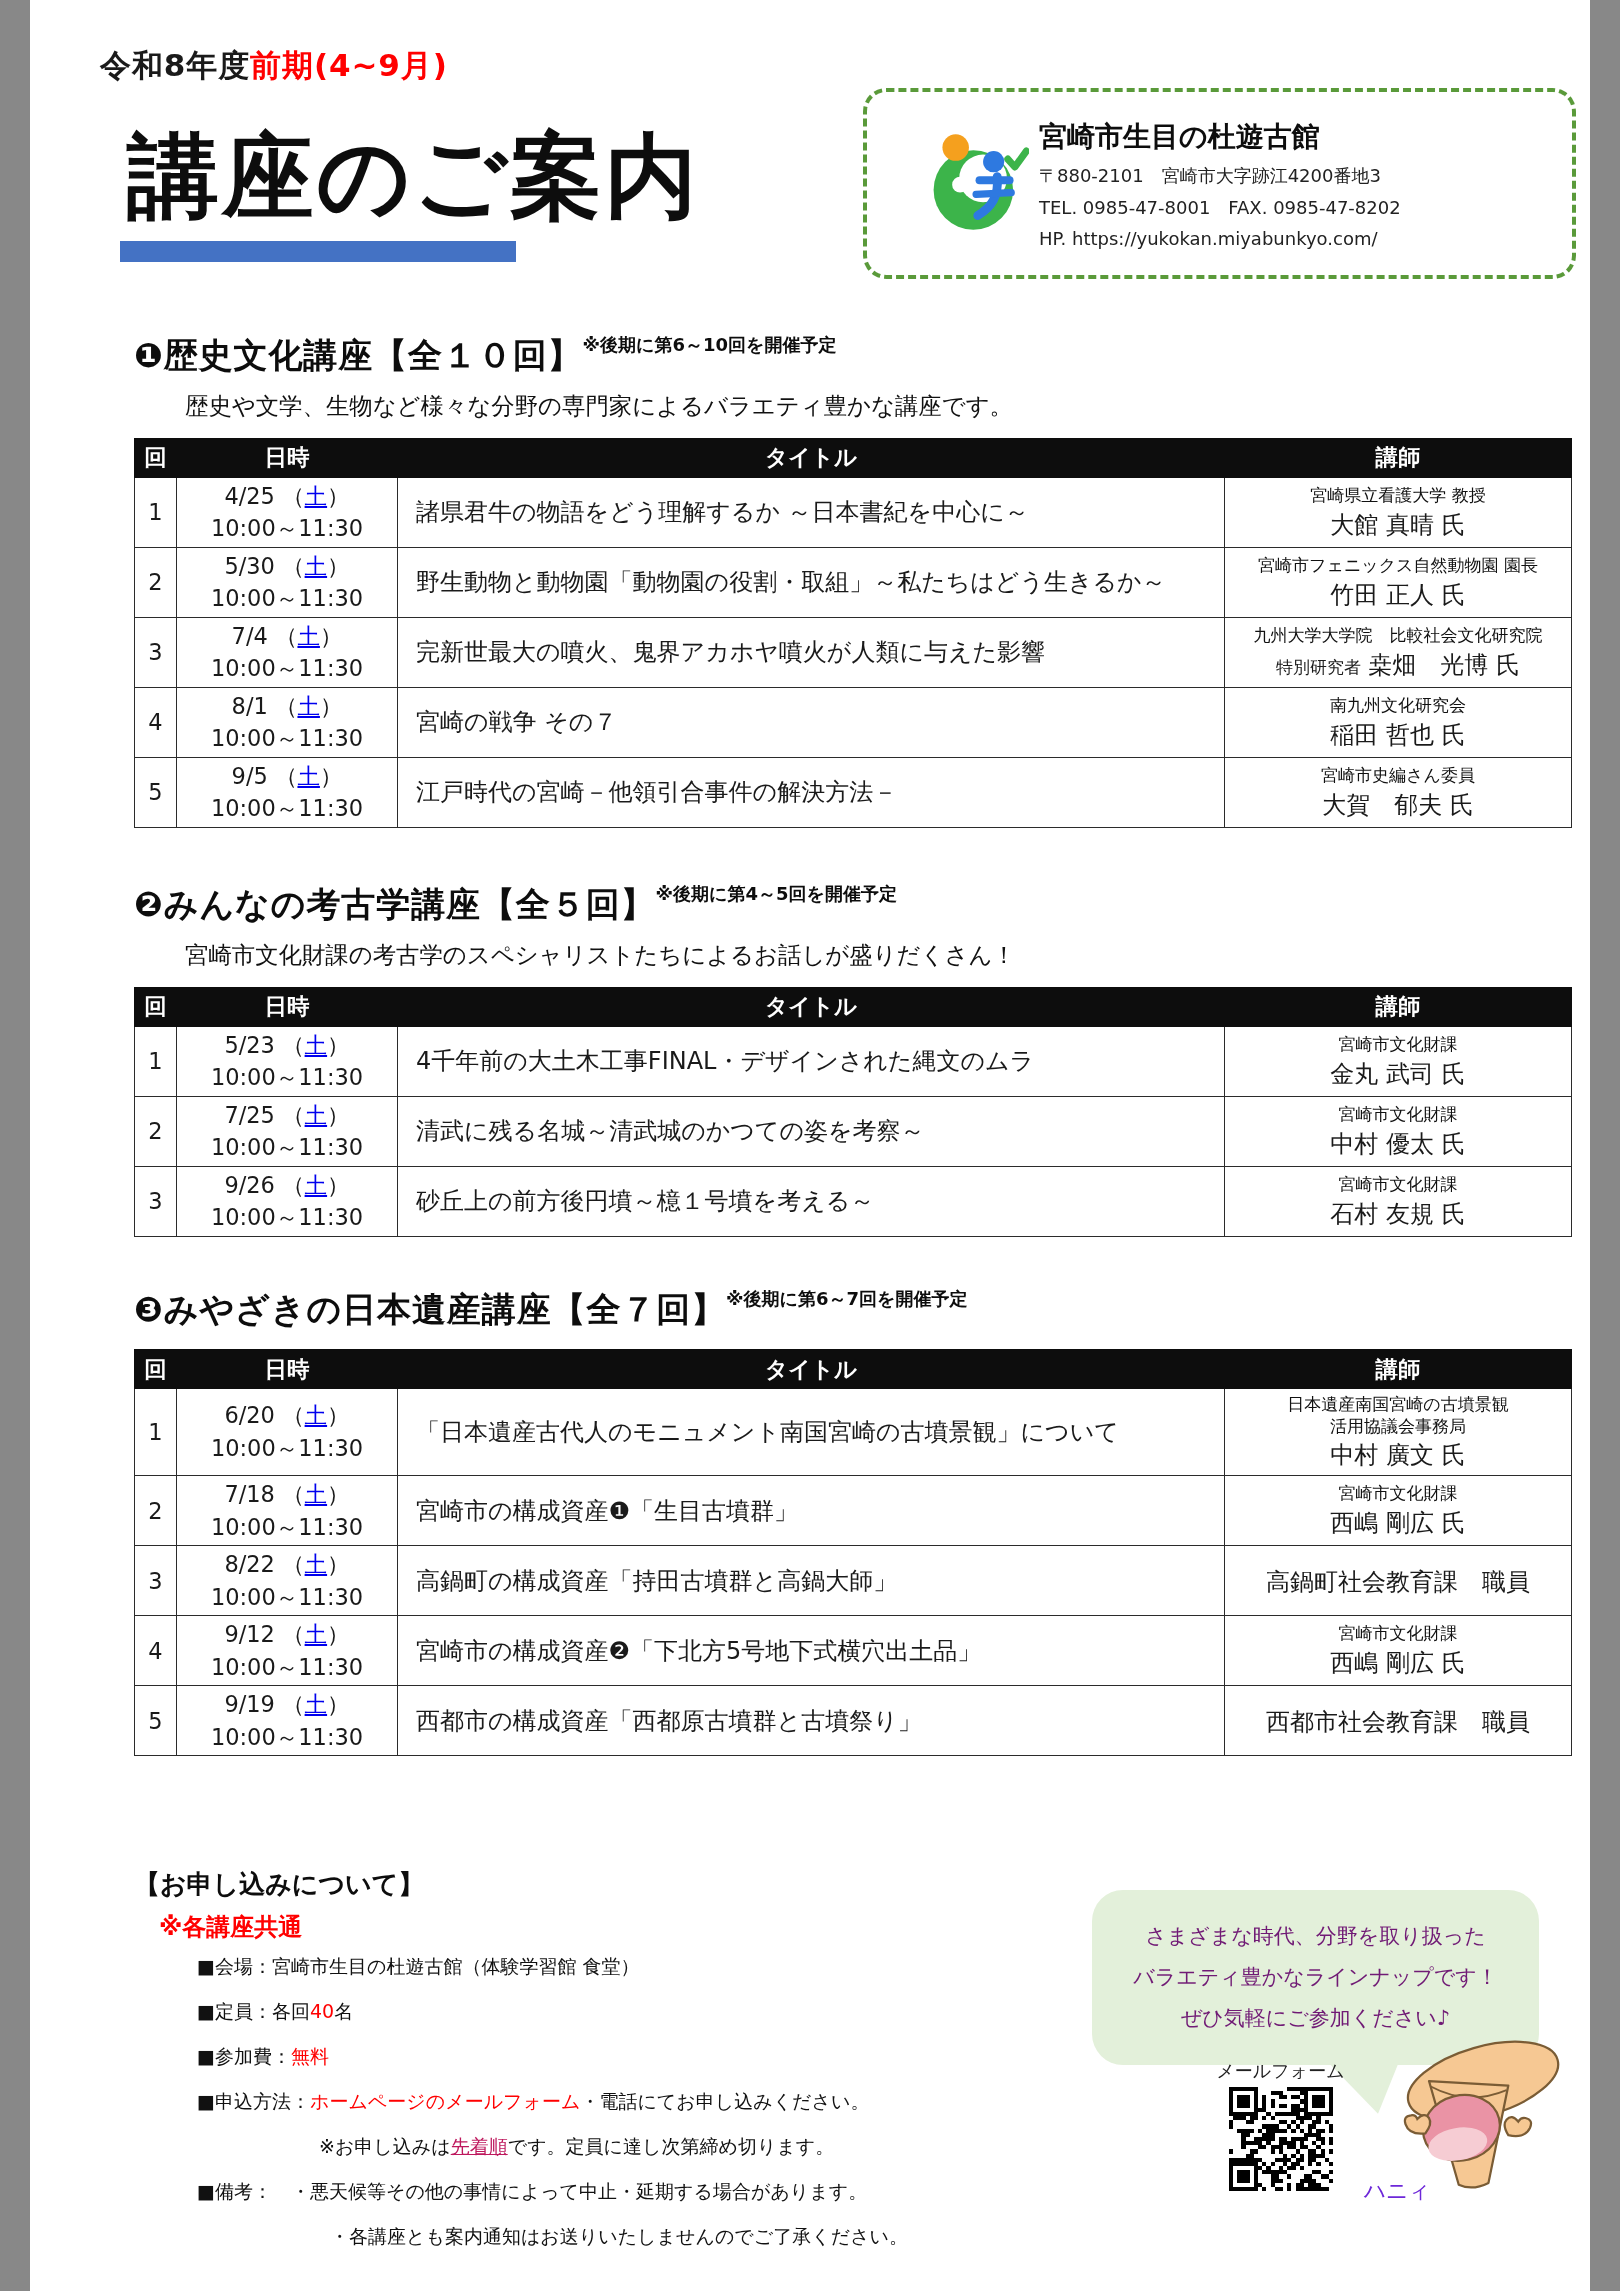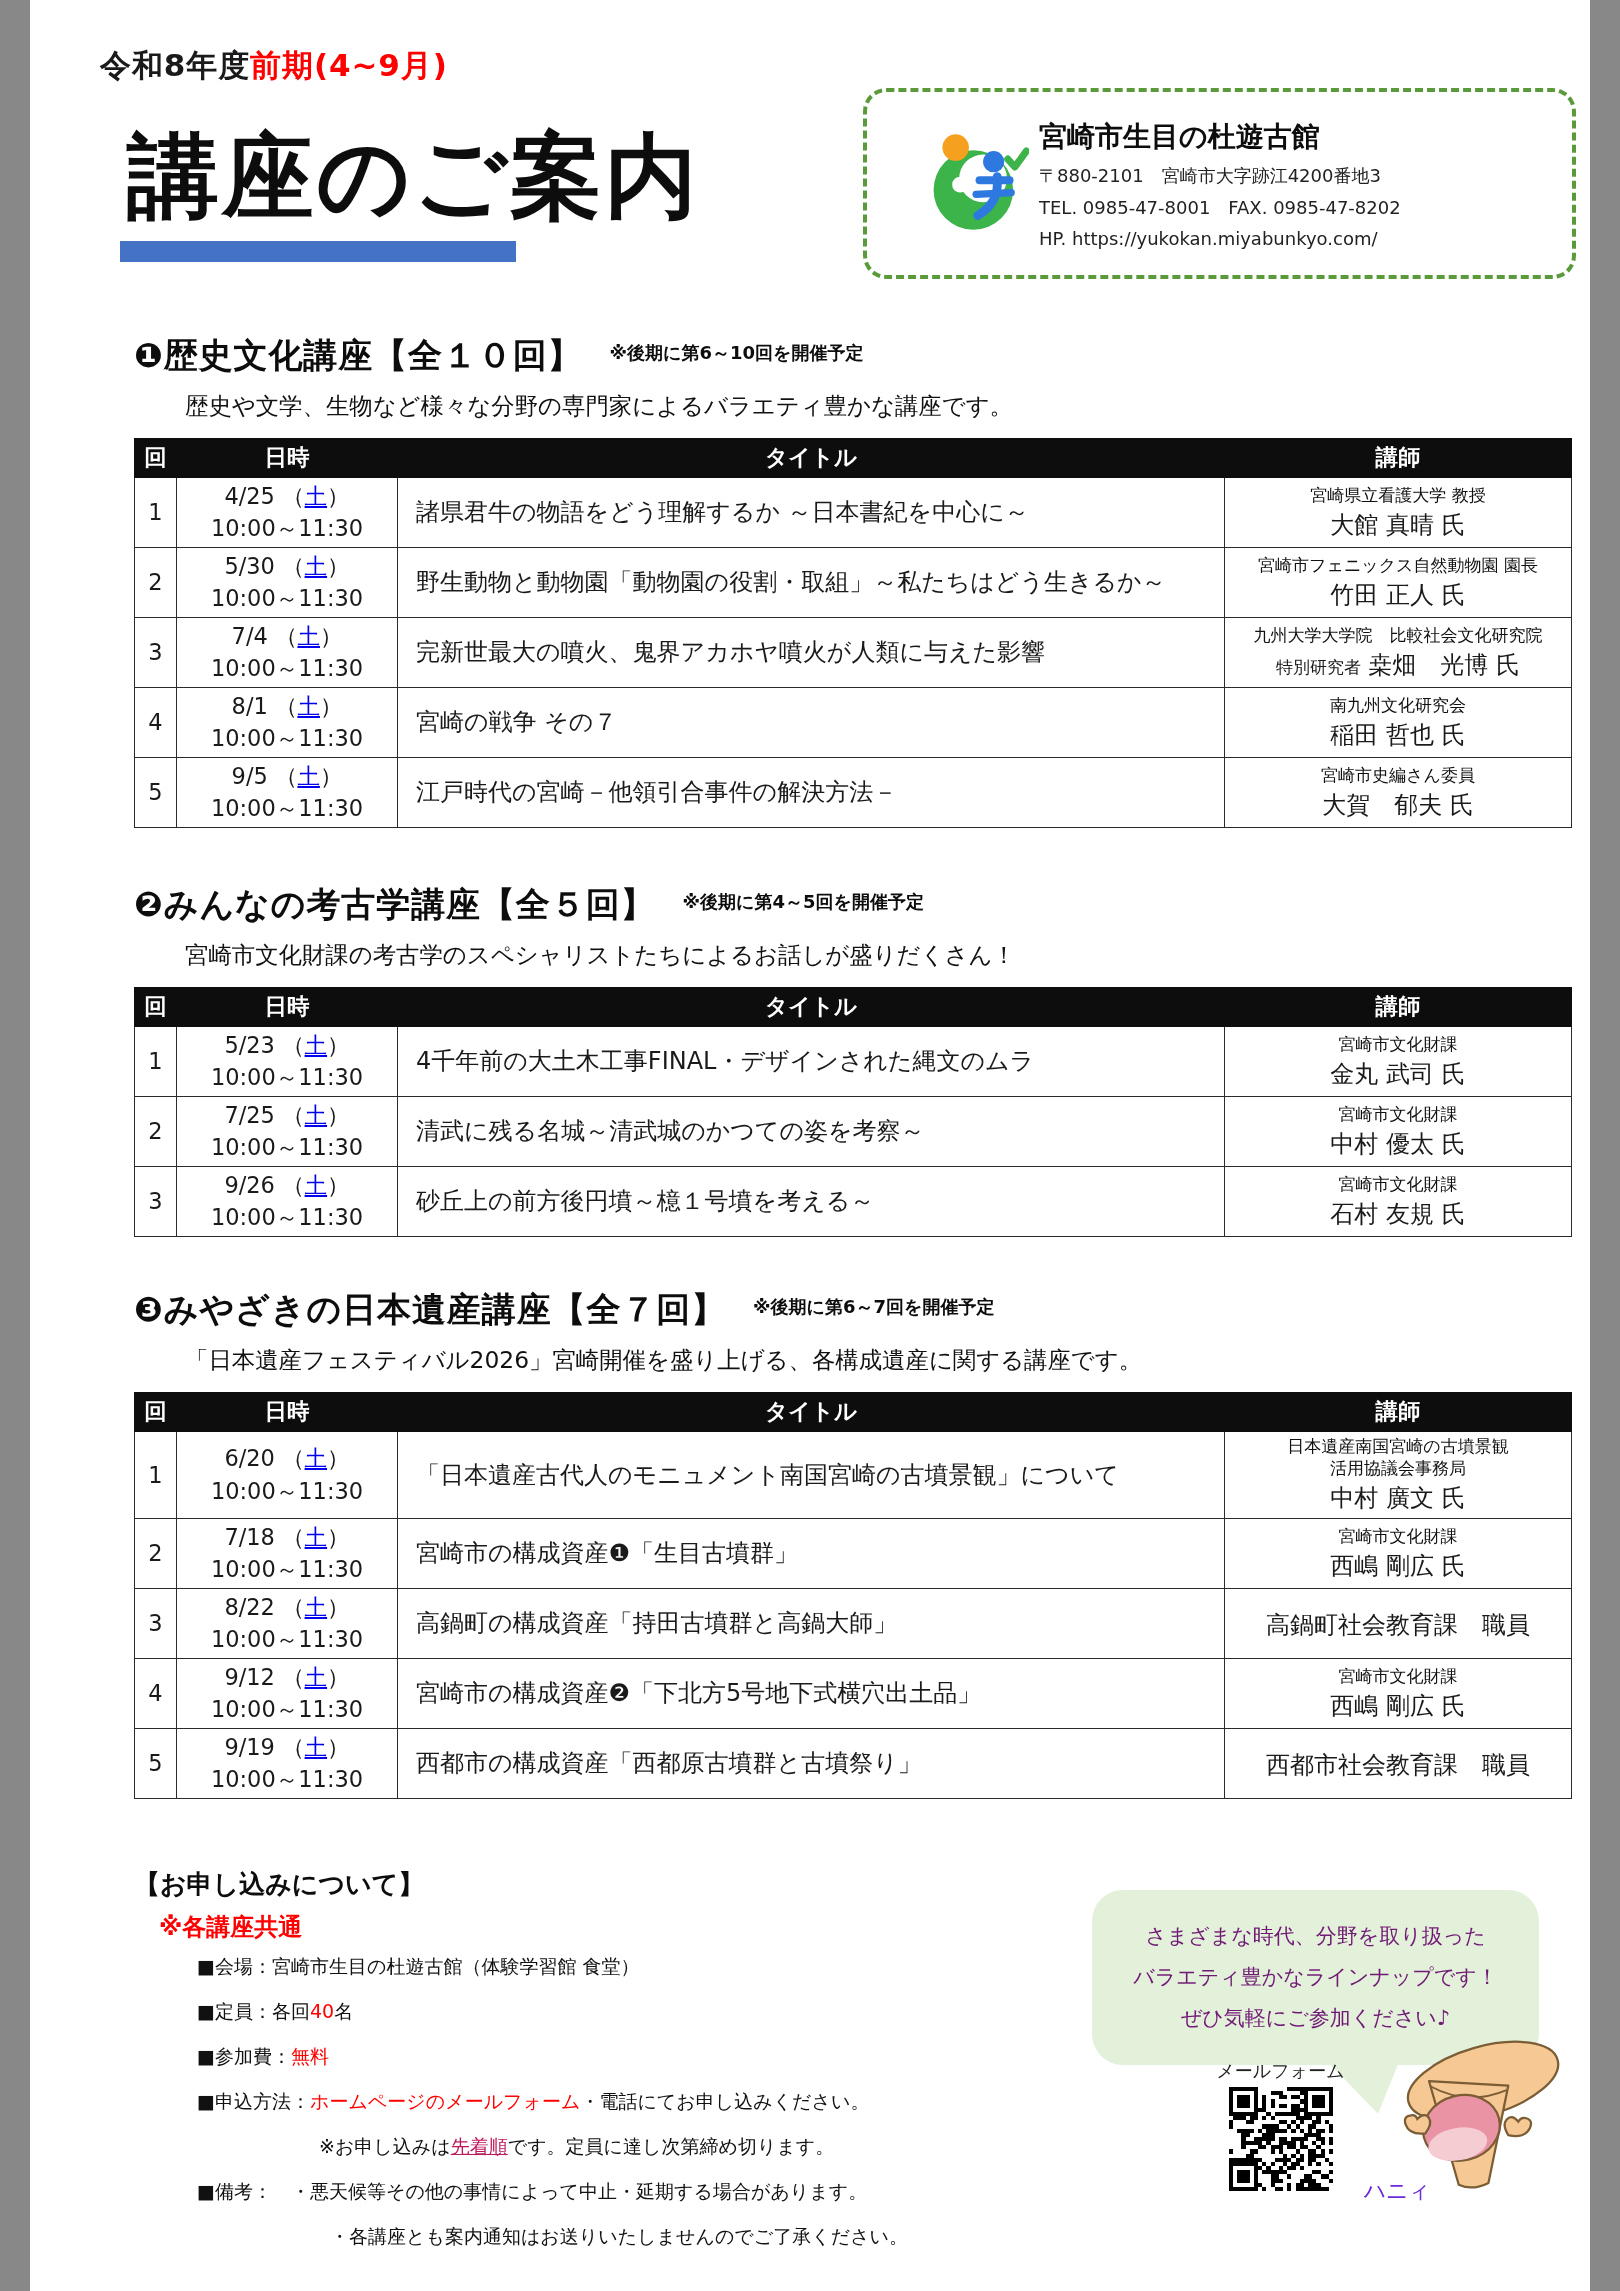--- a/index.html
+++ b/index.html
@@ -17,21 +17,21 @@
     position:absolute;left:833px;top:88px;width:713px;height:191px;
     border:4.5px dashed #5a9a3a;border-radius:23.4px;box-sizing:border-box;
     display:flex;align-items:center;gap:10px;padding:9px 18px 9px 56px;background:#fff;
   }
   .contact-text{display:flex;flex-direction:column;gap:8px;}
   .contact-name{font-size:28px;font-weight:700;color:#0d0d0d;}
   .contact-line{font-size:18px;color:#222;}
   
   .section{position:absolute;left:104px;width:1437px;}
   .sec1{top:333px;} .sec2{top:882px;} .sec3{top:1287px;}
-  .sec-heading{display:flex;align-items:center;gap:27px;}
+  .sec-heading{display:flex;align-items:flex-start;gap:0;}
   .sec-heading .main{font-size:34px;font-weight:800;color:#0d0d0d;letter-spacing:0.9px;}
   .sec-heading .note{font-size:18px;font-weight:700;color:#0d0d0d;padding-bottom:5.4px;}
   .sec-desc{margin:10.8px 0 0 51px;font-size:23.4px;color:#111;}
   table.course{border-collapse:collapse;margin-top:16px;width:1437px;table-layout:fixed;background:#fff;}
   table.course col.c-no{width:42px;}
   table.course col.c-dt{width:221px;}
   table.course col.c-title{width:827px;}
   table.course col.c-lect{width:347px;}
   table.course th{
     background:#0d0d0d;color:#fff;font-size:22.5px;font-weight:700;
@@ -270,21 +270,20 @@
     </tr>
   </tbody>
     </table>
   </div>
 
   <div class="section sec3">
     <div class="sec-heading">
       <span class="main">❸みやざきの日本遺産講座【全７回】</span>
       <span class="note">※後期に第6～7回を開催予定</span>
     </div>
-    <div class="sec-desc">「日本遺産フェスティバル2026」宮崎開催を盛り上げる、各構成遺産に関する講座です。</div>
     <table class="course">
       <colgroup>
           <col class="c-no">
           <col class="c-dt">
           <col class="c-title">
           <col class="c-lect">
         </colgroup>
       <thead>
           <tr>
         <th>回</th>

